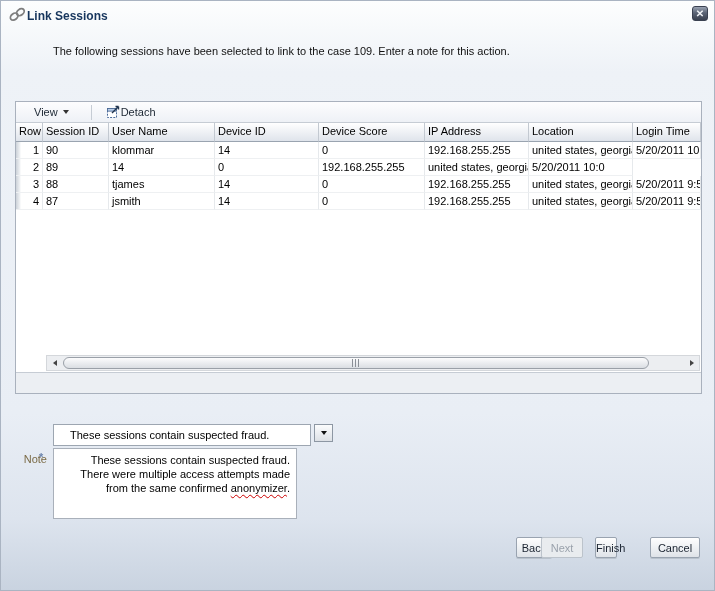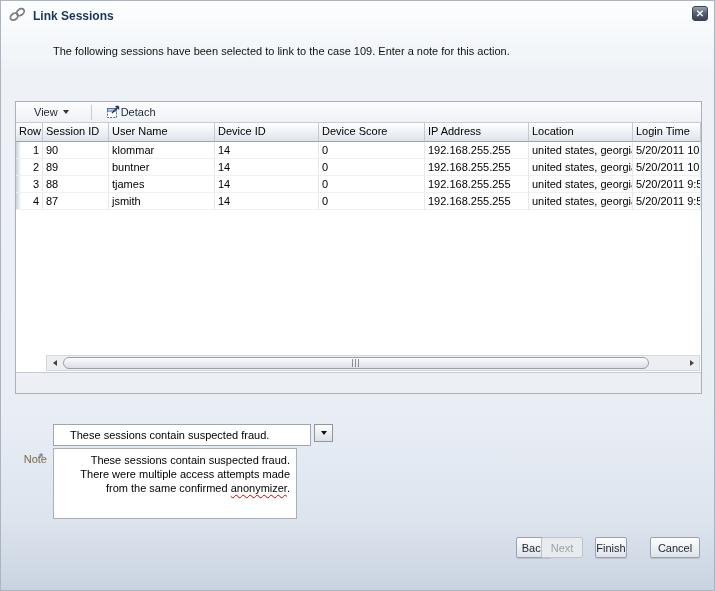--- a/index.html
+++ b/index.html
@@ -11,21 +11,21 @@
   }
   .dialog {
     position:absolute; inset:0;
     border:1px solid #aab4c2;
     background:
       radial-gradient(rgba(255,255,255,.45) 18%, transparent 19%) 0 0 / 4px 4px,
       linear-gradient(to bottom, #fdfefe 0%, #eef2f7 12%, #e9eef5 70%, #dde4ee 88%, #c9d3e0 100%);
   }
 
   
-  .title-row { position:absolute; left:8px; top:6px; display:flex; align-items:center; gap:7px; }
+  .title-row { position:absolute; left:8px; top:6px; display:flex; align-items:center; gap:1px; }
   .title-text { font-size:12px; font-weight:bold; color:#17365d; }
   .close-btn {
     position:absolute; right:6px; top:5px; width:16px; height:15px;
     border:1px solid #3a4150; border-radius:3px;
     background:linear-gradient(to bottom,#9aa3b2 0%,#5b6475 45%,#39404e 100%);
     color:#f2f4f7; font-size:10px; font-weight:bold; line-height:13px; text-align:center;
     cursor:pointer;
   }
   .instruction { position:absolute; left:8px; top:44px; color:#111;margin-left:44px; }
 
@@ -113,21 +113,21 @@
   
   .btn {
     position:absolute; top:536px; height:21px;
     border:1px solid #99a3b0; border-radius:2px;
     background:linear-gradient(to bottom,#fefefe 0%,#eef1f4 50%,#dfe3e8 100%);
     box-shadow:0 1px 0 #b9c2cc;
     font:11px "Liberation Sans",sans-serif; color:#1a2330; text-align:center; cursor:pointer;
   }
   .btn-back   { left:490px; width:36px;margin-left:25px; }
   .btn-next   { left:540px; width:42px; color:#9aa2ac; background:#e9ecef; border-color:#bcc3cb; box-shadow:none; cursor:default; }
-  .btn-finish { left:594px; width:32px; }
+  .btn-finish { left:594px; width:22px; }
   .btn-cancel { left:649px; width:50px; }
 </style>
 </head>
 <body>
 
 <div class="dialog">
 
   <div class="title-row">
     <span>
       <svg width="17" height="15" viewBox="0 0 17 15">
@@ -181,21 +181,20 @@
       <div>klommar</div>
       <div>14</div>
       <div>0</div>
       <div>192.168.255.255</div>
       <div>united states, georgia</div>
       <div>5/20/2011 10:0</div>
     </div>
     <div class="grid-row">
       <div class="c-rownum">2</div>
       <div>89</div>
-      <div>buntner</div>
       <div>14</div>
       <div>0</div>
       <div>192.168.255.255</div>
       <div>united states, georgia</div>
       <div>5/20/2011 10:0</div>
     </div>
     <div class="grid-row">
       <div class="c-rownum">3</div>
       <div>88</div>
       <div>tjames</div>

